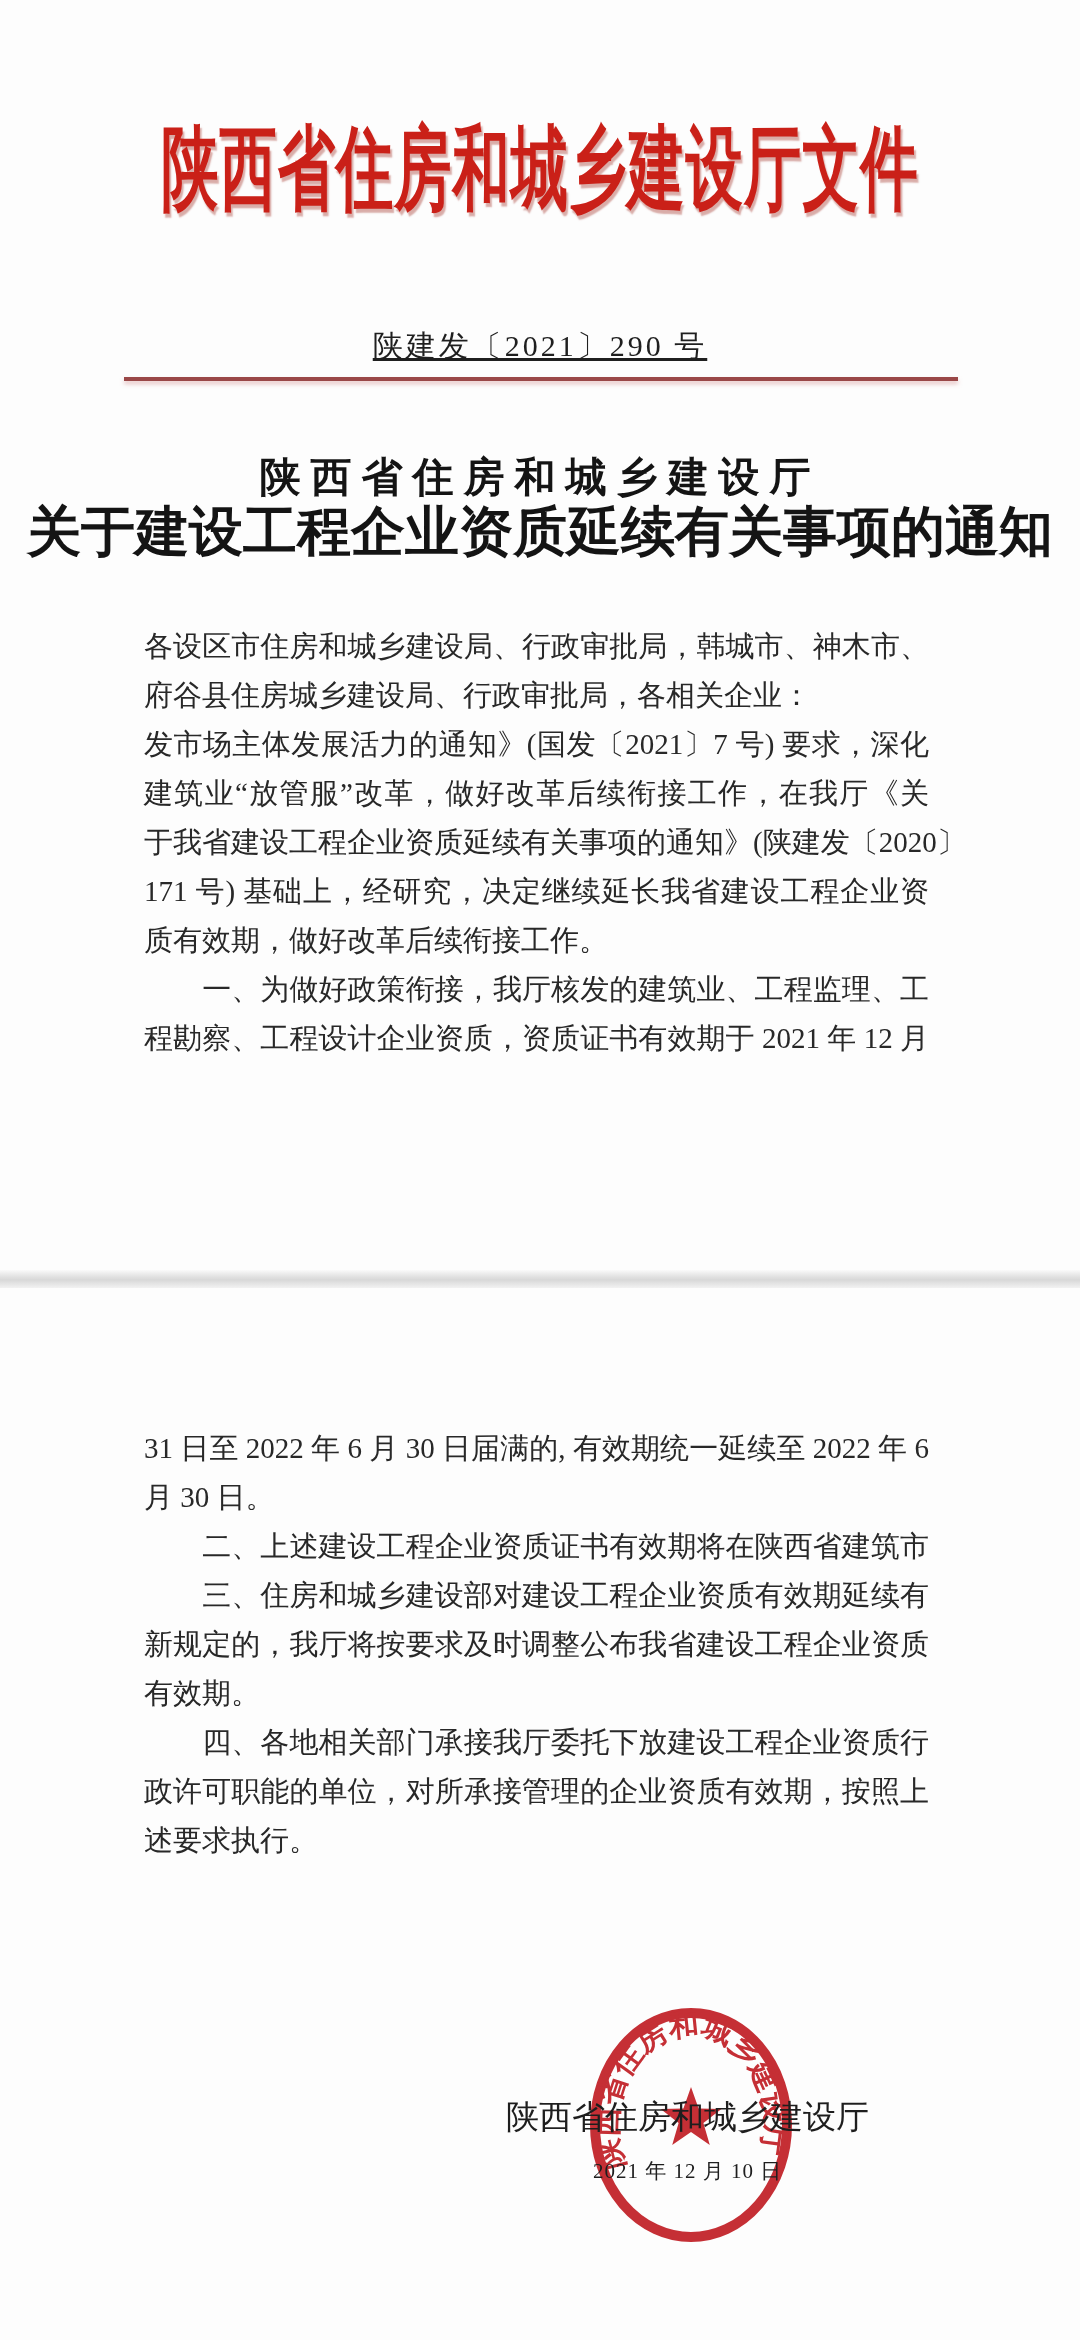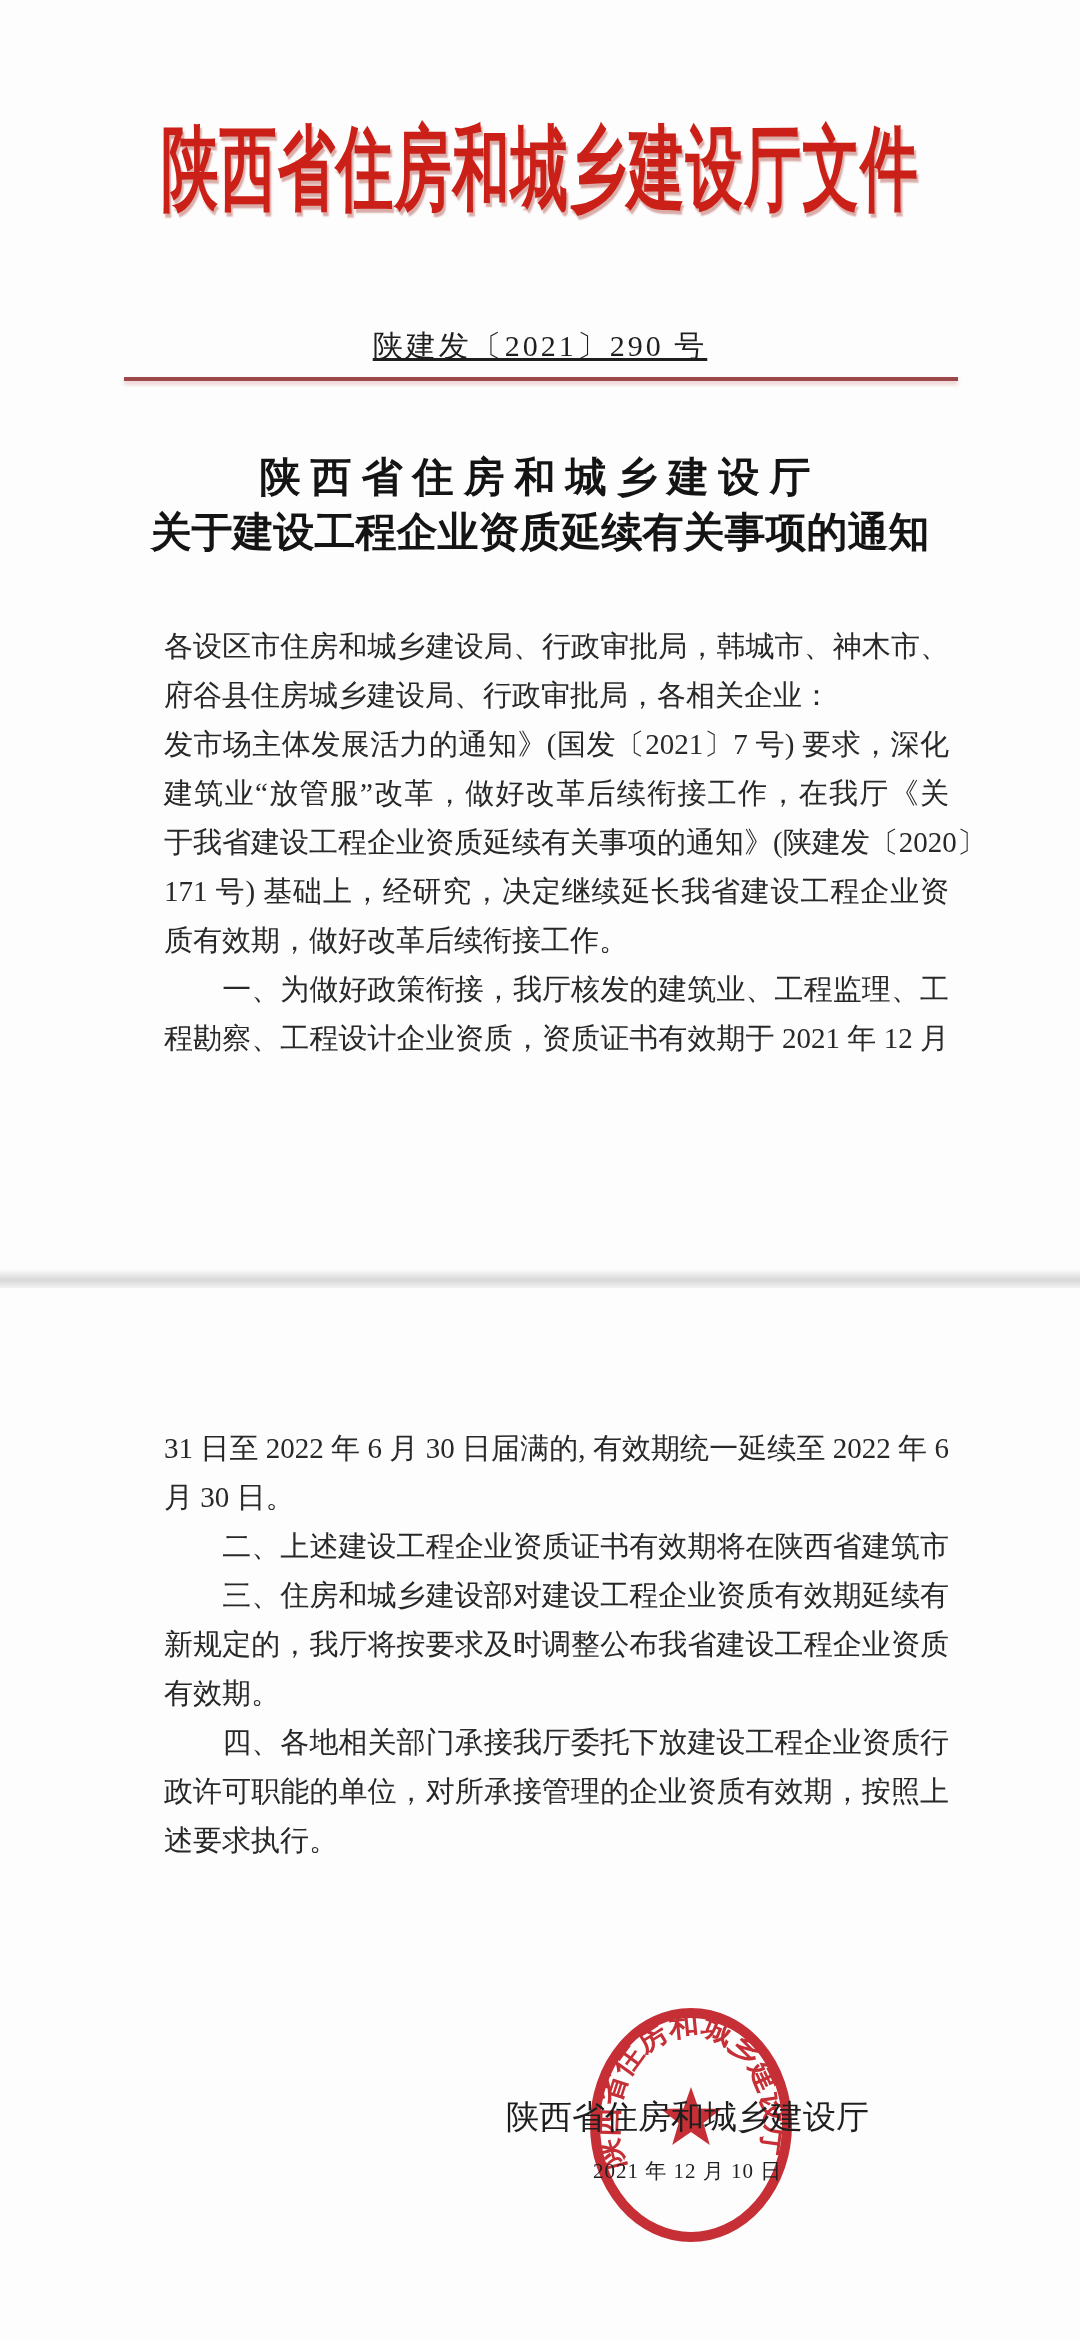--- a/index.html
+++ b/index.html
@@ -32,24 +32,24 @@
     position:absolute;top:377px;left:124px;width:834px;height:4px;
     background:#9a4848;
     box-shadow:0 3px 4px rgba(214,150,150,0.55);
   }
   
   .notice-title{
     position:absolute;top:450px;left:0;width:1080px;
     text-align:center;font-weight:bold;color:#141414;
   }
   .notice-title .t1{font-size:41px;line-height:54px;letter-spacing:10px;}
-  .notice-title .t2{font-size:41px;line-height:56px;letter-spacing:0;}
+  .notice-title .t2{font-size:54px;line-height:56px;letter-spacing:0;}
   
   .body-block{
-    position:absolute;left:164px;width:785px;
+    position:absolute;left:144px;width:785px;
     font-size:29px;line-height:49px;color:#282828;
   }
   .body1{top:622px;}
   .body2{top:1424px;}
   .line{
     height:49px;white-space:nowrap;
     text-align:justify;text-align-last:justify;
     text-justify:inter-character;
   }
   .line.end{text-align-last:left;}

